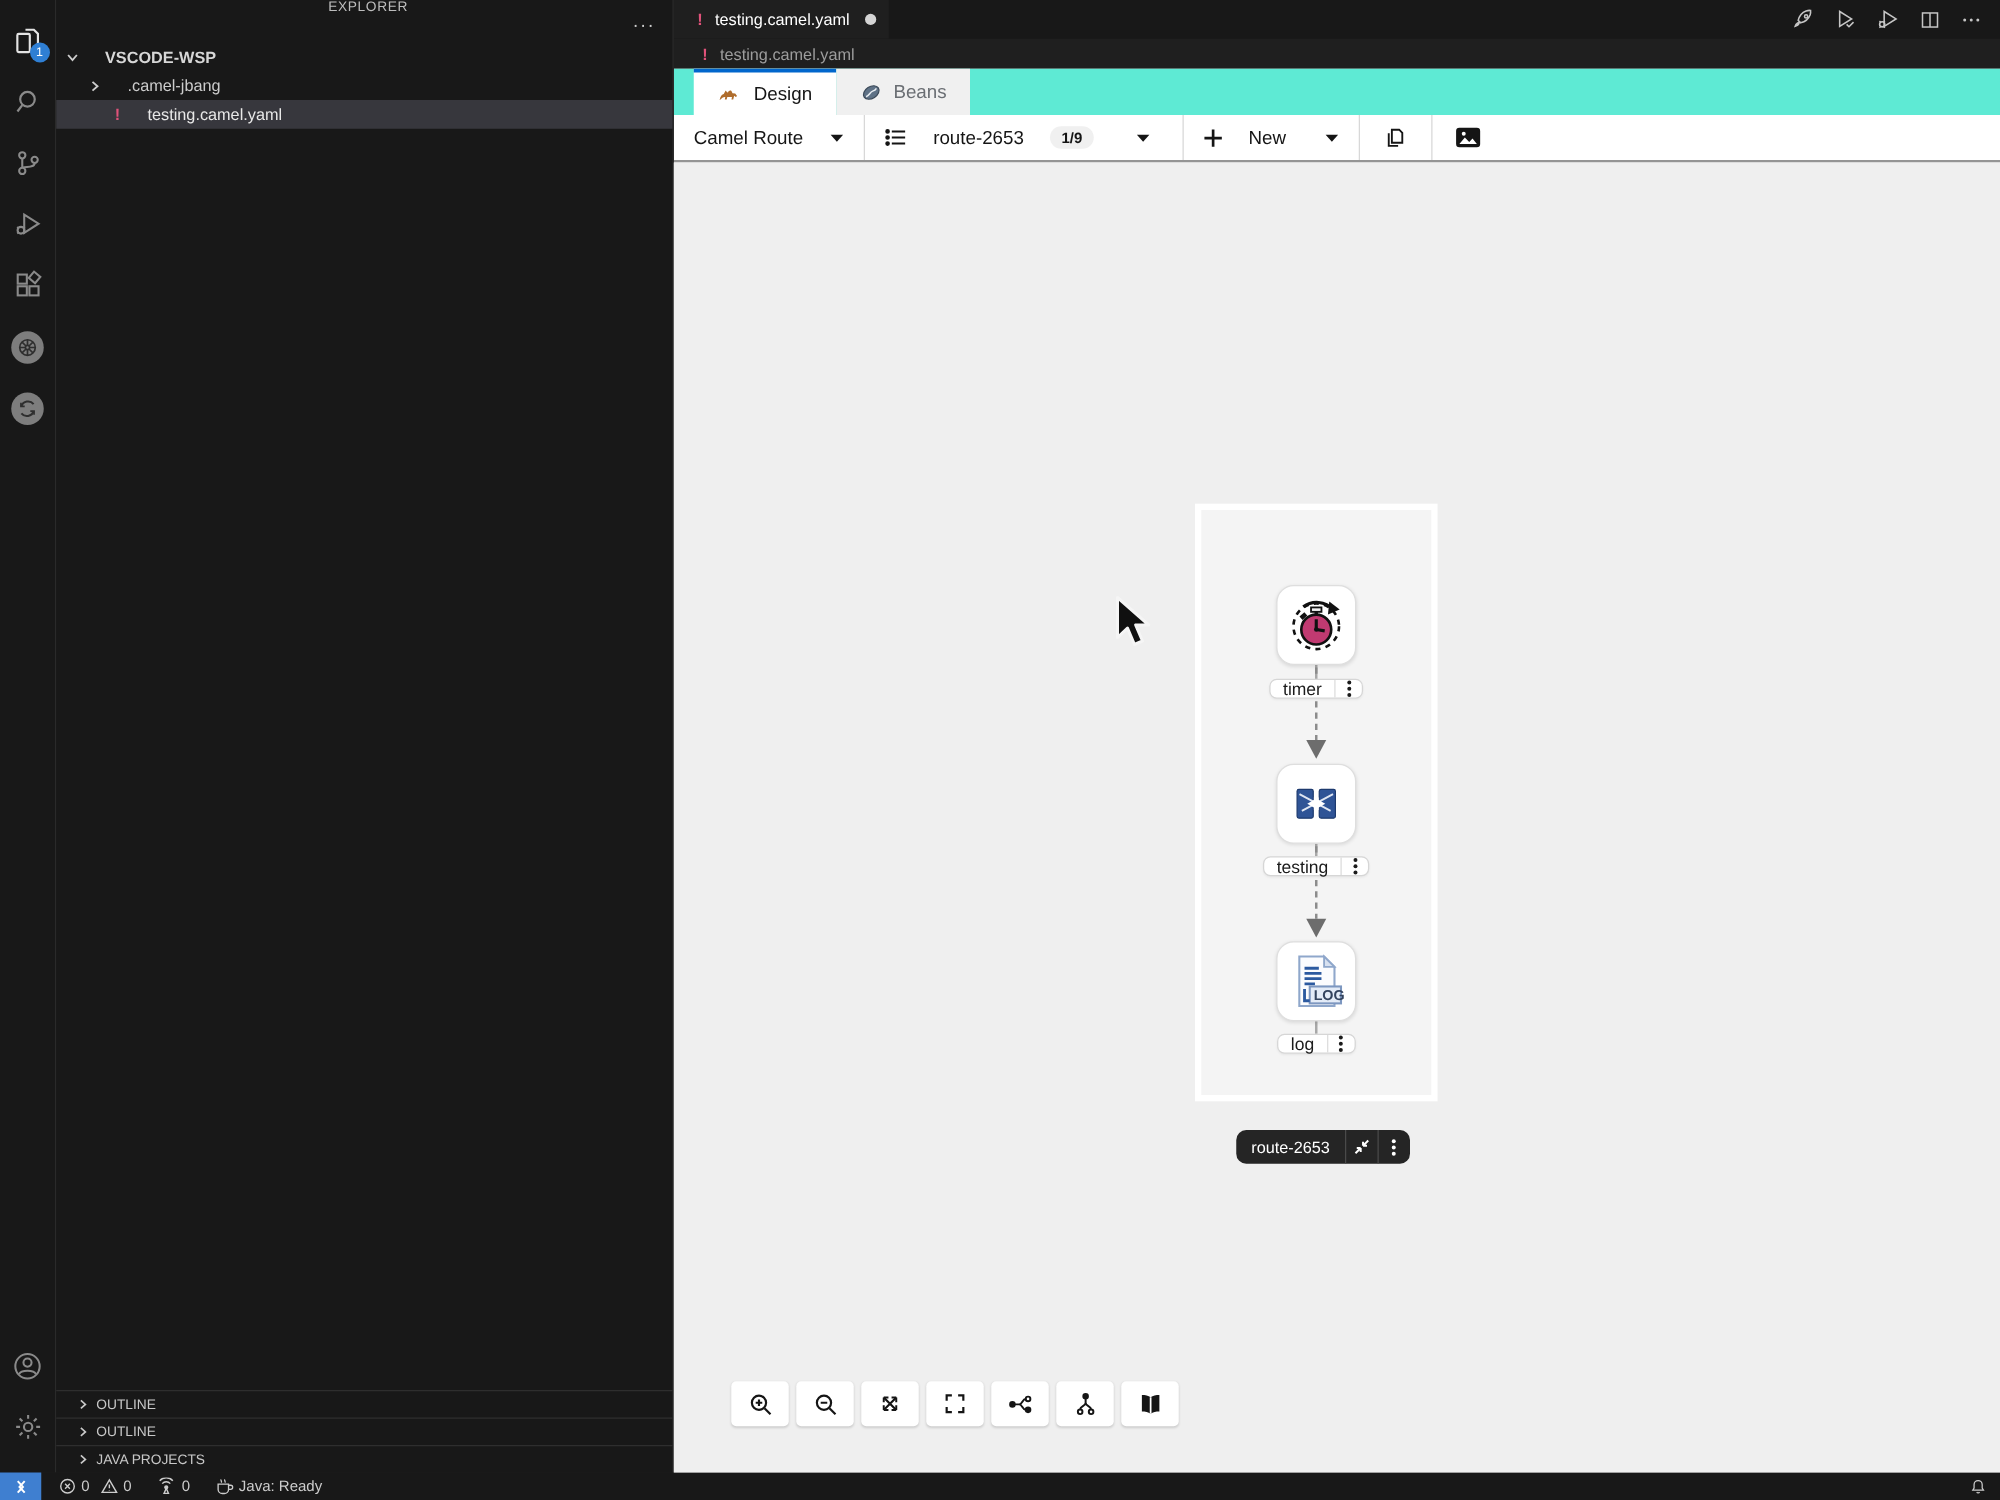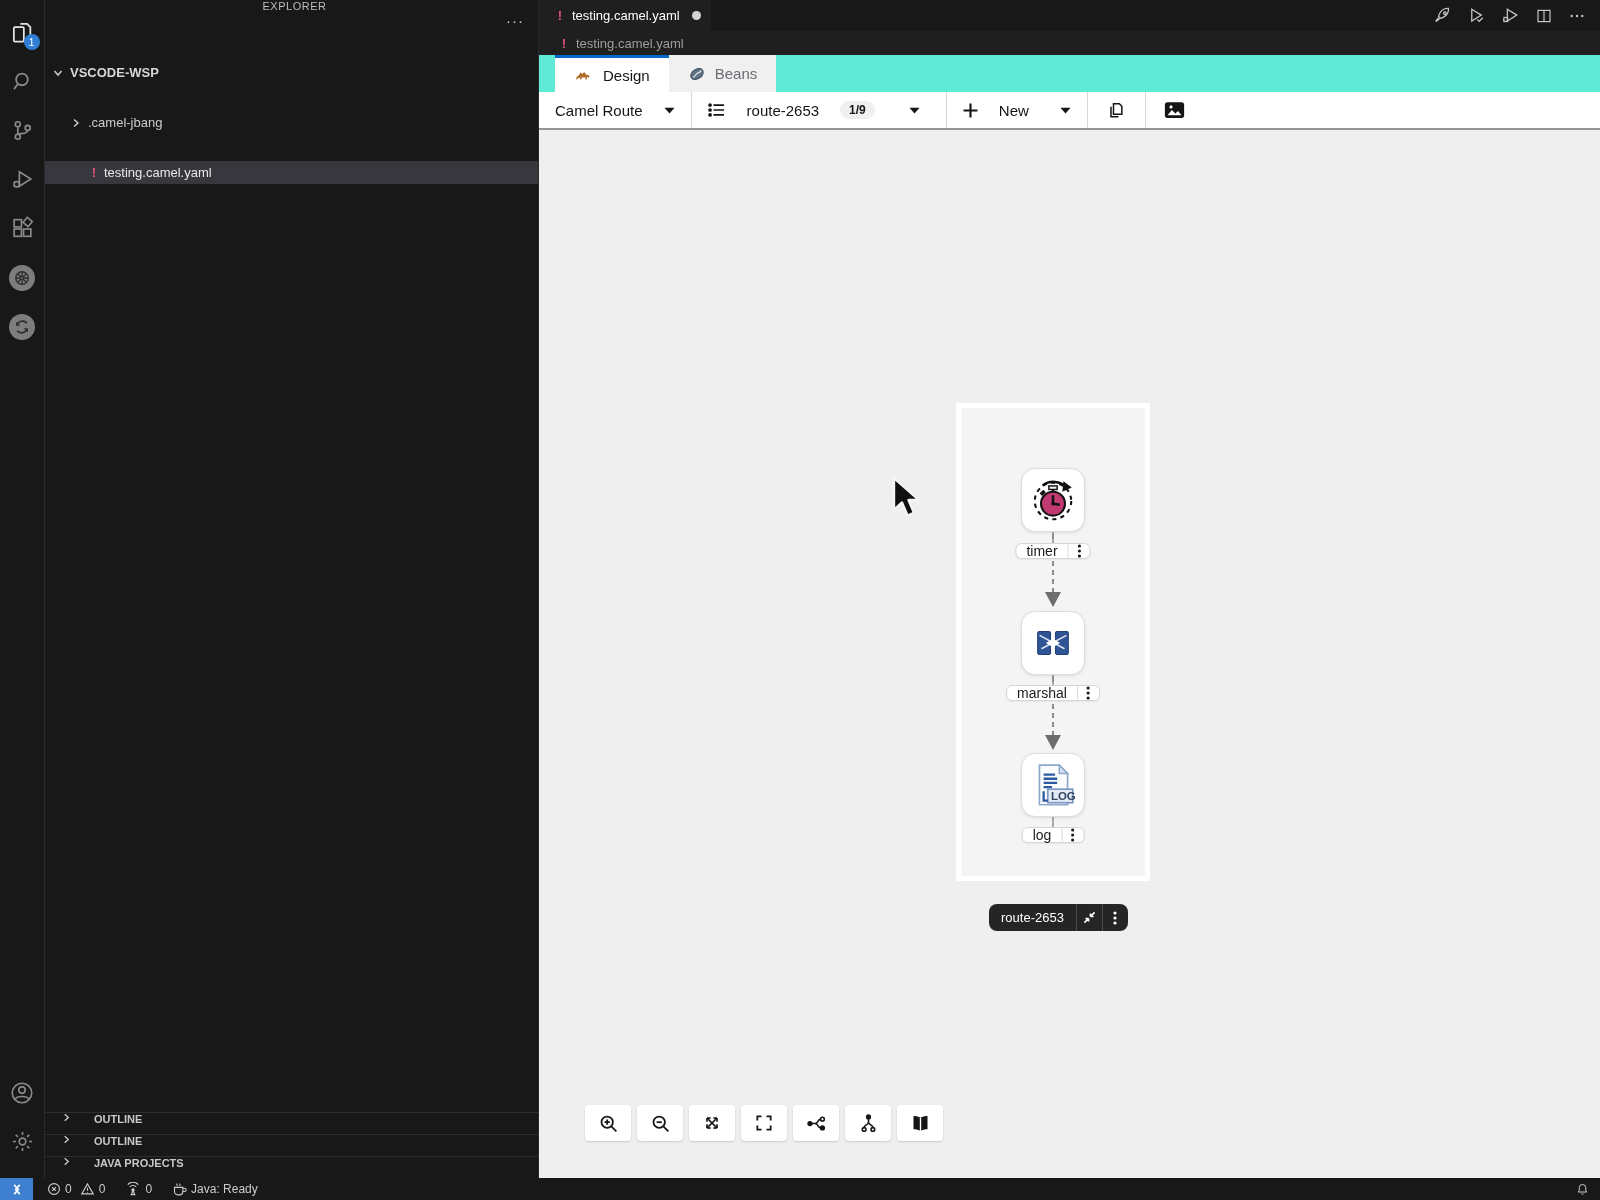--- a/index.html
+++ b/index.html
@@ -18,30 +18,30 @@
     background:#2f7fd4; color:#fff; font-size:10px; display:flex; align-items:center; justify-content:center; }
   .ab-spacer { flex:1; }
   .gray-circle { width:26px; height:26px; border-radius:50%; background:#7d7d7d;
     display:flex; align-items:center; justify-content:center; color:#181818; }
 
   
   .sidebar { width:494px; background:#181818; position:relative; border-right:1px solid #2a2a2a; color:#cccccc; }
   .sb-header { height:34px; display:flex; align-items:center; padding:0 14px 0 20px;flex-direction:column; }
   .sb-title { font-size:11px; letter-spacing:.5px; color:#bdbdbd; }
   .sb-more { margin-left:auto; color:#cfcfcf; font-size:15px; letter-spacing:1px; cursor:pointer; }
-  .tree-row { height:23px; display:flex; align-items:center; gap:5px; font-size:13px; color:#cccccc; cursor:pointer;margin-top:27px; }
+  .tree-row { height:23px; display:flex; align-items:center; gap:19px; font-size:13px; color:#cccccc; cursor:pointer; }
   .tree-row.workspace { font-weight:700; padding-left:6px; color:#d7d7d7; }
   .tree-row.folder { padding-left:24px; }
   .tree-row.file { padding-left:44px; }
   .tree-row.selected { background:#37373d; color:#e8e8e8; }
   .yaml-bang { color:#e0527a; font-weight:700; font-size:13px; width:10px; text-align:center; }
   .chev { display:inline-flex; width:14px; justify-content:center; }
   .sb-sections { position:absolute; left:0; right:0; bottom:0; }
-  .sb-section { height:22px; border-top:1px solid #2e2e2e; display:flex; gap:21px;
-    padding-left:14px; font-size:11px; font-weight:700; color:#c8c8c8; cursor:pointer; }
+  .sb-section { height:22px; border-top:1px solid #2e2e2e; display:flex; align-items:center; gap:4px;
+    padding-left:14px; font-size:11px; font-weight:400; color:#c8c8c8; cursor:pointer; }
 
   
   .editor { flex:1; display:flex; flex-direction:column; min-width:0; }
   .tab-bar { height:31px; background:#181818; display:flex; align-items:stretch; }
   .tab { width:172px; background:#1f1f1f; display:flex; align-items:center; gap:7px; padding:0 10px 0 16px;
     font-size:13px; color:#ffffff; cursor:pointer; }
   .dirty-dot { width:9px; height:9px; border-radius:50%; background:#d4d4d4; margin-left:auto; }
   .editor-actions { margin-left:auto; display:flex; align-items:center; gap:15px; padding-right:14px; color:#c5c5c5; }
   .ea { cursor:pointer; display:flex; }
   .breadcrumb { height:24px; background:#1f1f1f; display:flex; align-items:center; gap:7px;
@@ -411,21 +411,21 @@
               <svg width="46" height="46" viewBox="0 0 48 48">
                 <rect x="8" y="12" width="13.5" height="24" rx="1.5" fill="#2f5496" stroke="#1d3a6e" stroke-width="1"></rect>
                 <rect x="26.5" y="12" width="13.5" height="24" rx="1.5" fill="#2f5496" stroke="#1d3a6e" stroke-width="1"></rect>
                 <path d="M10 16l26 14M38 16 12 30" stroke="#dfe6f2" stroke-width="1.6" fill="none"></path>
                 <polygon points="31.5,24 22,18.5 22,29.5" fill="#fff"></polygon>
                 <polygon points="16.5,24 26,18.5 26,29.5" fill="#fff"></polygon>
               </svg>
               </span>
           </div>
           <div class="node-label" style="top:555px">
-            <span class="lbl-text">marshal</span>
+            <span class="lbl-text">testing</span>
             <span class="lbl-kebab">
               <svg width="4" height="14" viewBox="0 0 4 14" fill="#1b1b1b">
                   <circle cx="2" cy="2" r="1.6"></circle>
                   <circle cx="2" cy="7" r="1.6"></circle>
                   <circle cx="2" cy="12" r="1.6"></circle>
                 </svg>
               </span>
           </div>
 
           <div class="node" style="top:623px">

